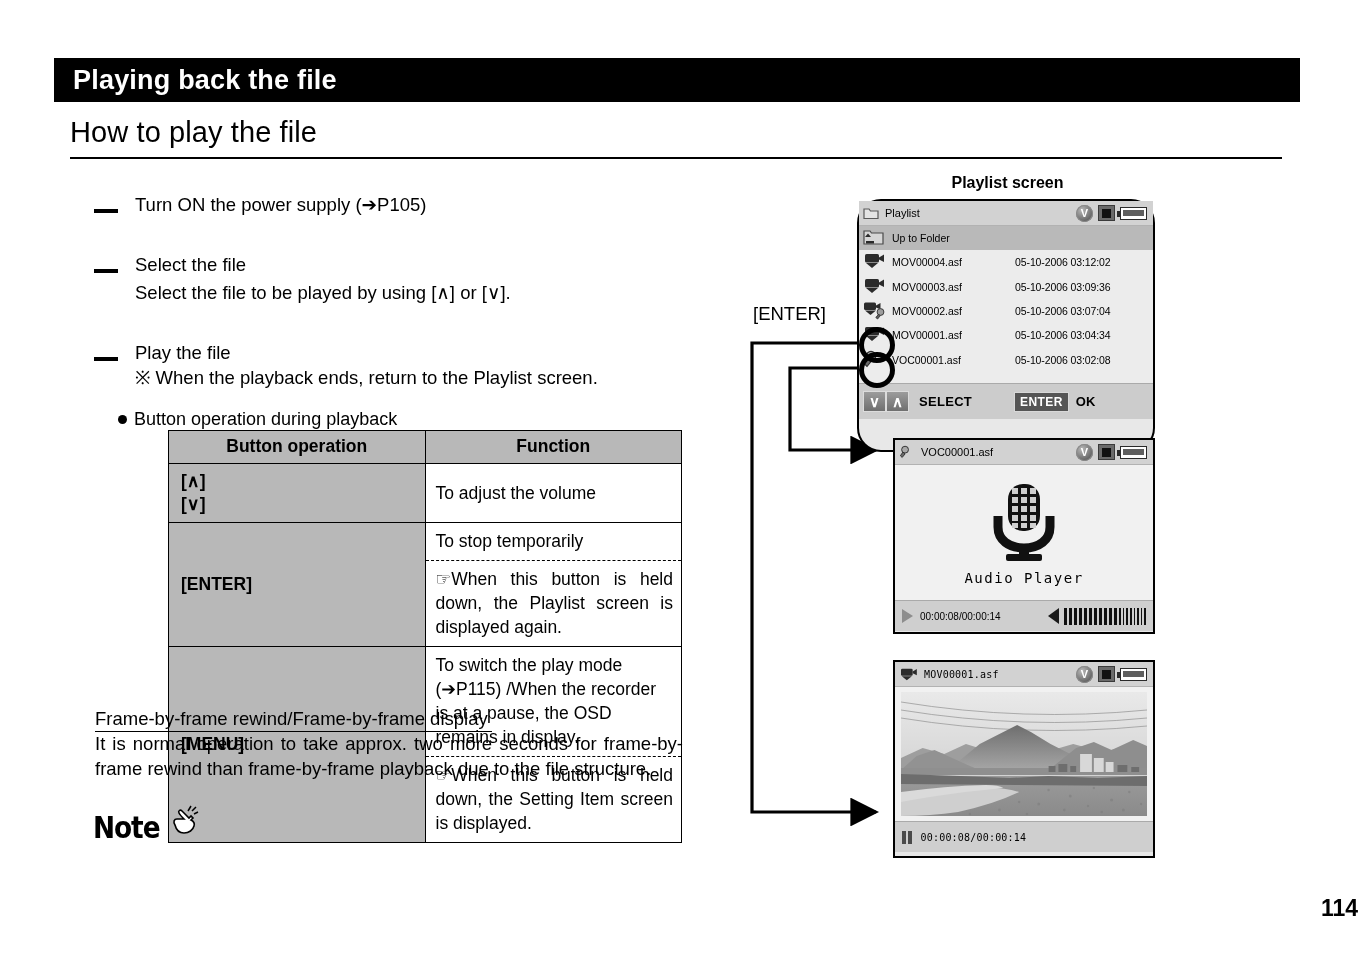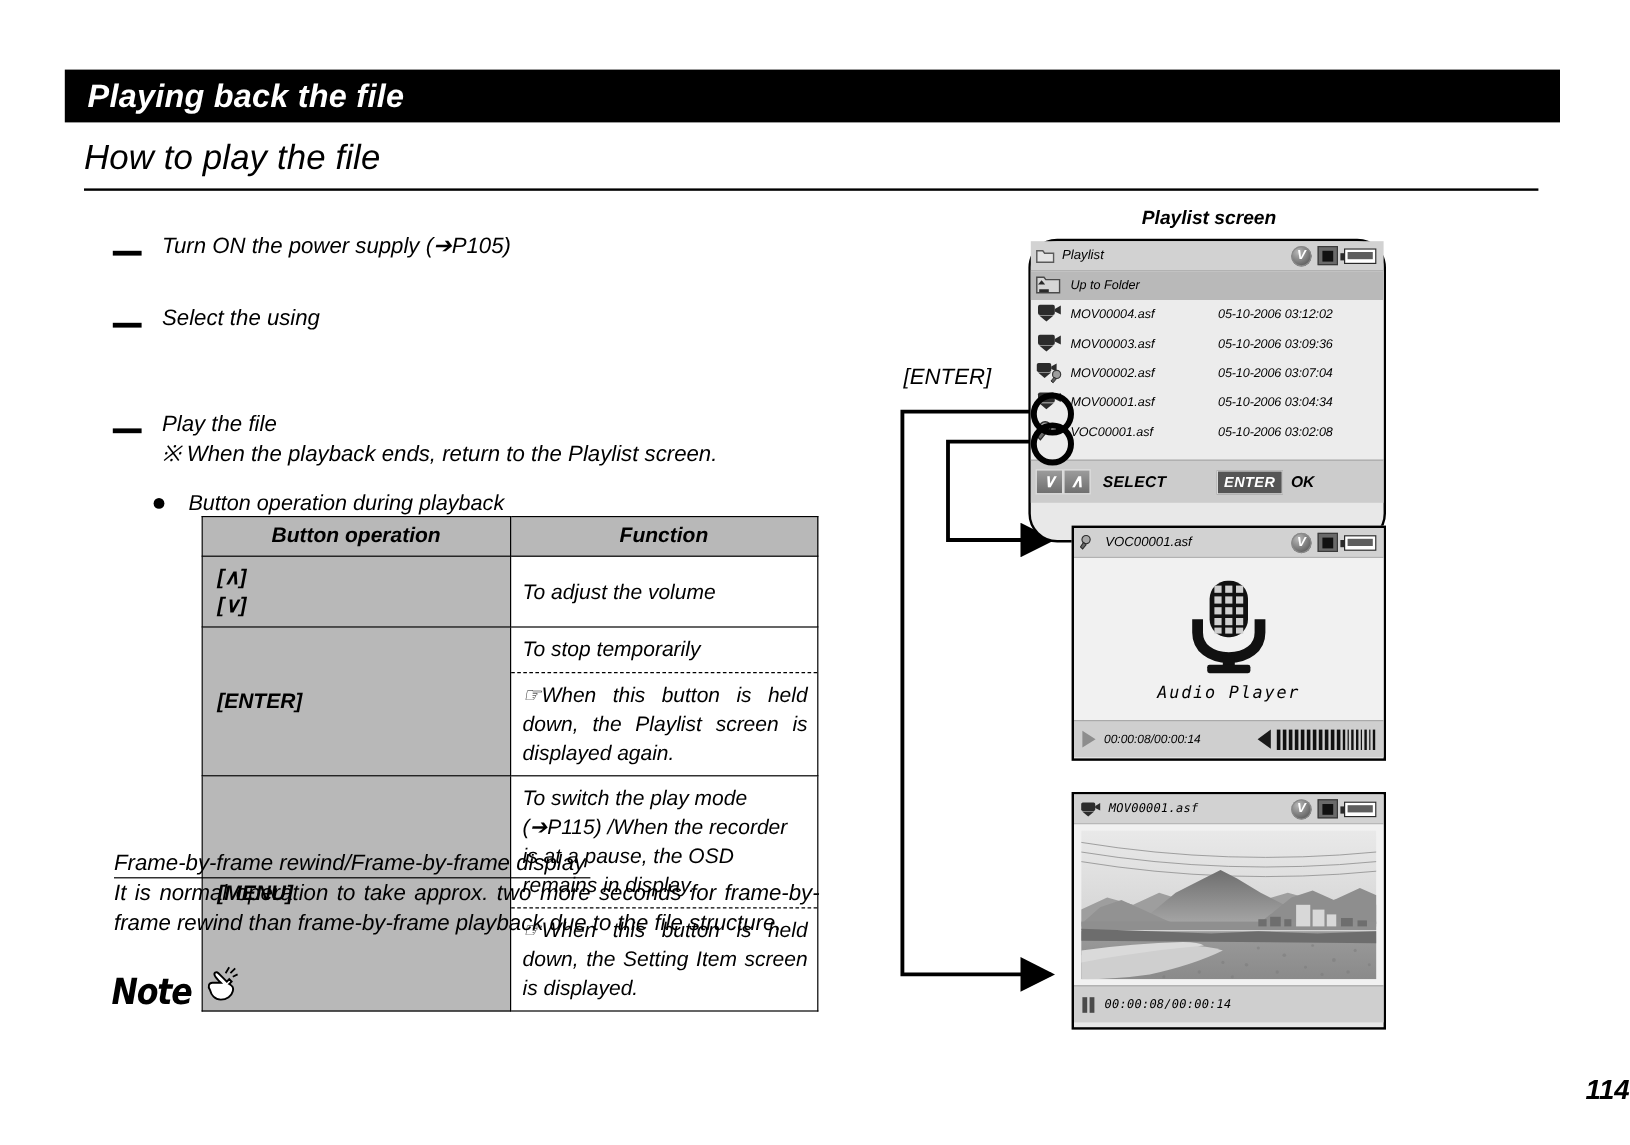--- a/index.html
+++ b/index.html
@@ -3,21 +3,21 @@
 <meta charset="utf-8">
 <style>
   * { box-sizing: border-box; margin: 0; padding: 0; }
   html, body {
     width: 1358px; height: 954px;
     background: #ffffff;
     font-family: "Liberation Sans", sans-serif;
     color: #000;
     overflow: hidden;
   }
-  .page { position: relative; width: 1358px; height: 954px; font-style: italic; }
+  .page { position: relative; width: 1358px; height: 954px; }
 
   
   .title-bar {
     position: absolute; left: 54px; top: 58px;
     width: 1246px; height: 44px;
     background: #000000;
     display: flex; align-items: center;
   }
   .title-bar .t {
     color: #ffffff; font-size: 27px; font-weight: bold;
@@ -38,22 +38,22 @@
   .step-mark {
     position: absolute; left: 0; top: 17px;
     width: 24px; height: 4px; background: #000;
   }
   .step-body { margin-left: 41px; }
   .step-line { font-size: 18.5px; line-height: 25px; white-space: nowrap; }
   .step-line.sub { margin-top: 3px; }
 
   
   .bullet-head {
-    position: absolute; left: 128px; top: 409px;
-    font-size: 18px; display: flex; align-items: center; gap: 20px;
+    position: absolute; left: 118px; top: 409px;
+    font-size: 18px; display: flex; align-items: center; gap: 7px;
   }
   .dot { width: 9px; height: 9px; border-radius: 50%; background: #000; display:inline-block; }
 
   
   .op-table {
     position: absolute; left: 120px; top: 430px;
     width: 514px;
     border-collapse: collapse;
     table-layout: fixed;
     margin-left: 48px;
@@ -276,21 +276,22 @@
     <div class="step" style="height:44px;">
       <div class="step-mark"></div>
       <div class="step-body">
         <div class="step-line">Turn ON the power supply (➔P105)</div>
       </div>
     </div>
 
     <div class="step" style="height:72px;">
       <div class="step-mark" style="top:17px;"></div>
       <div class="step-body">
-        <div class="step-line">Select the using</div>
+        <div class="step-line">Select the file</div>
+        <div class="step-line sub">Select the file to be played by using [∧] or [∨].</div>
       </div>
     </div>
 
     <div class="step" style="height:96px;">
       <div class="step-mark" style="top:17px;"></div>
       <div class="step-body">
         <div class="step-line">Play the file</div>
         <div class="step-line">※  When the playback ends, return to the Playlist screen.</div>
       </div>
     </div>

